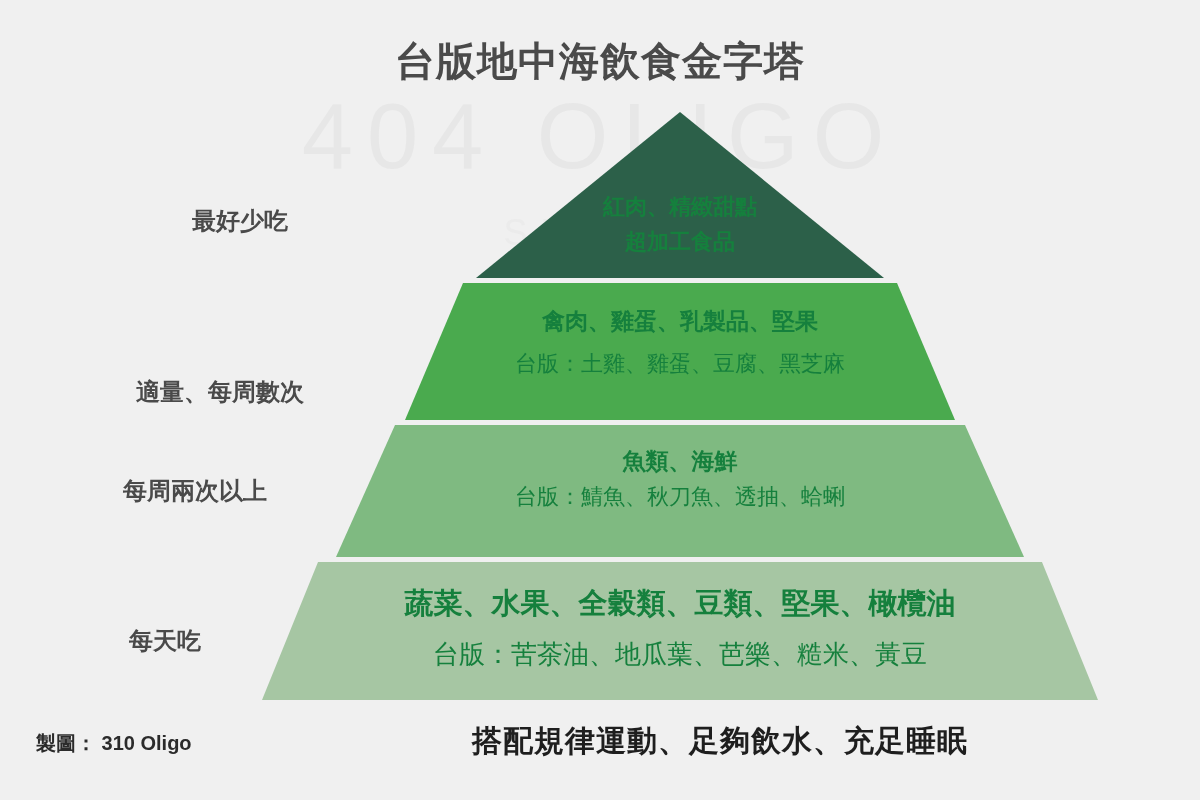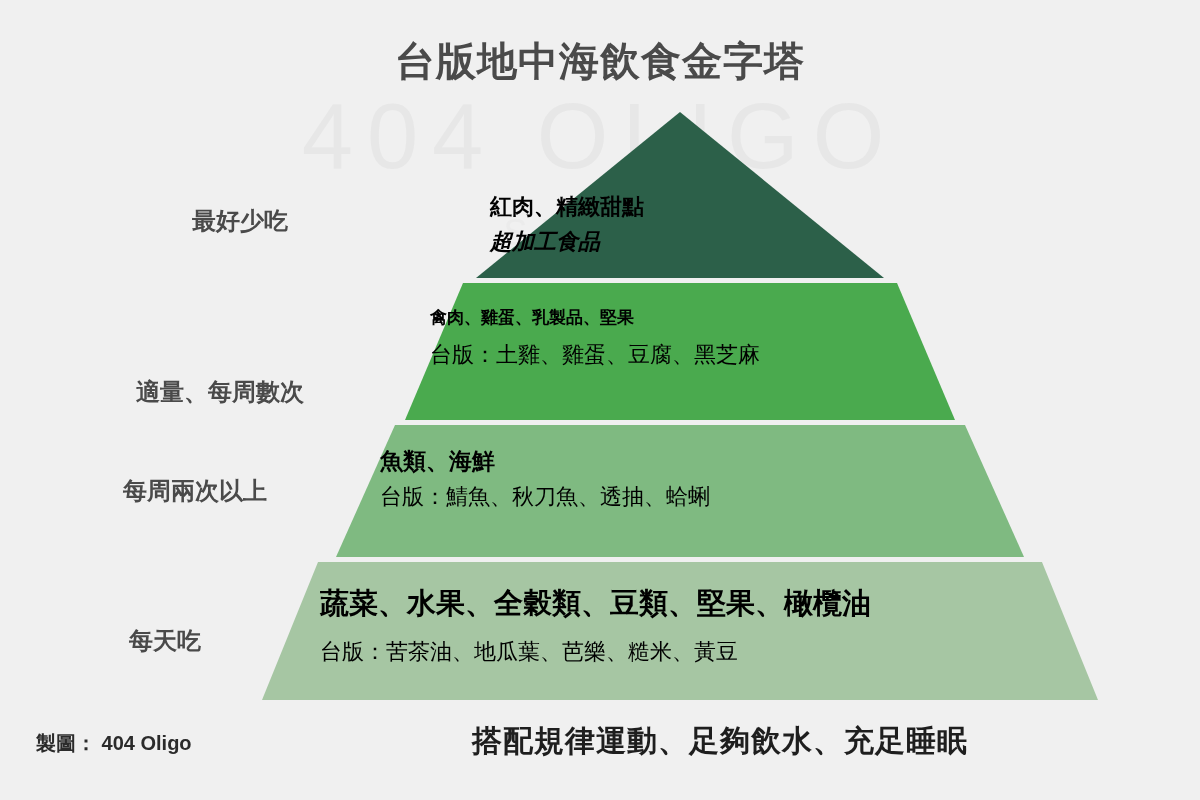--- a/index.html
+++ b/index.html
@@ -56,47 +56,48 @@
   
   #pyramid {
     position:absolute;
     left:0; top:0;
     width:1200px; height:800px;
   }
 
   
   .tier-text {
     position:absolute;
-    color:#000000;
+    text-align:center;
+    color:#15803d;
     line-height:1.38;
   }
   .tier-main {
     font-weight:bold;
     display:block;
   }
   .tier-sub {
     font-weight:normal;
     display:block;
   }
 
   #t1 { left:490px; top:192px; width:380px; }
   #t1 .tier-main { font-size:22px; }
-  #t1 .tier-main + .tier-main { margin-top:5px;font-style:italic; }
+  #t1 .tier-main + .tier-main { margin-top:5px; }
 
   #t2 { left:430px; top:306px; width:500px; }
-  #t2 .tier-main { font-size:17px; }
+  #t2 .tier-main { font-size:23px; }
   #t2 .tier-sub  { font-size:22px; margin-top:11px; }
 
   #t3 { left:380px; top:446px; width:600px; }
   #t3 .tier-main { font-size:23px; }
   #t3 .tier-sub  { font-size:22px; margin-top:4px; }
 
   #t4 { left:320px; top:583px; width:720px; }
   #t4 .tier-main { font-size:29px; }
-  #t4 .tier-sub  { font-size:22px; margin-top:14px; }
+  #t4 .tier-sub  { font-size:26px; margin-top:14px; }
 
   
   .left-label {
     position:absolute;
     text-align:center;
     font-weight:bold;
     color:#4a4a4a;
     font-size:24px;
     white-space:nowrap;
   }
@@ -161,15 +162,15 @@
     <span class="tier-main">蔬菜、水果、全穀類、豆類、堅果、橄欖油</span>
     <span class="tier-sub">台版：苦茶油、地瓜葉、芭樂、糙米、黃豆</span>
   </div>
 
   <div class="left-label" id="l1">最好少吃</div>
   <div class="left-label" id="l2">適量、每周數次</div>
   <div class="left-label" id="l3">每周兩次以上</div>
   <div class="left-label" id="l4">每天吃</div>
 
   <div class="footer-note">搭配規律運動、足夠飲水、充足睡眠</div>
-  <div class="credit">製圖： 404 Oligo</div>
+  <div class="credit">製圖： 310 Oligo</div>
 
 </div>
 
 </body></html>

